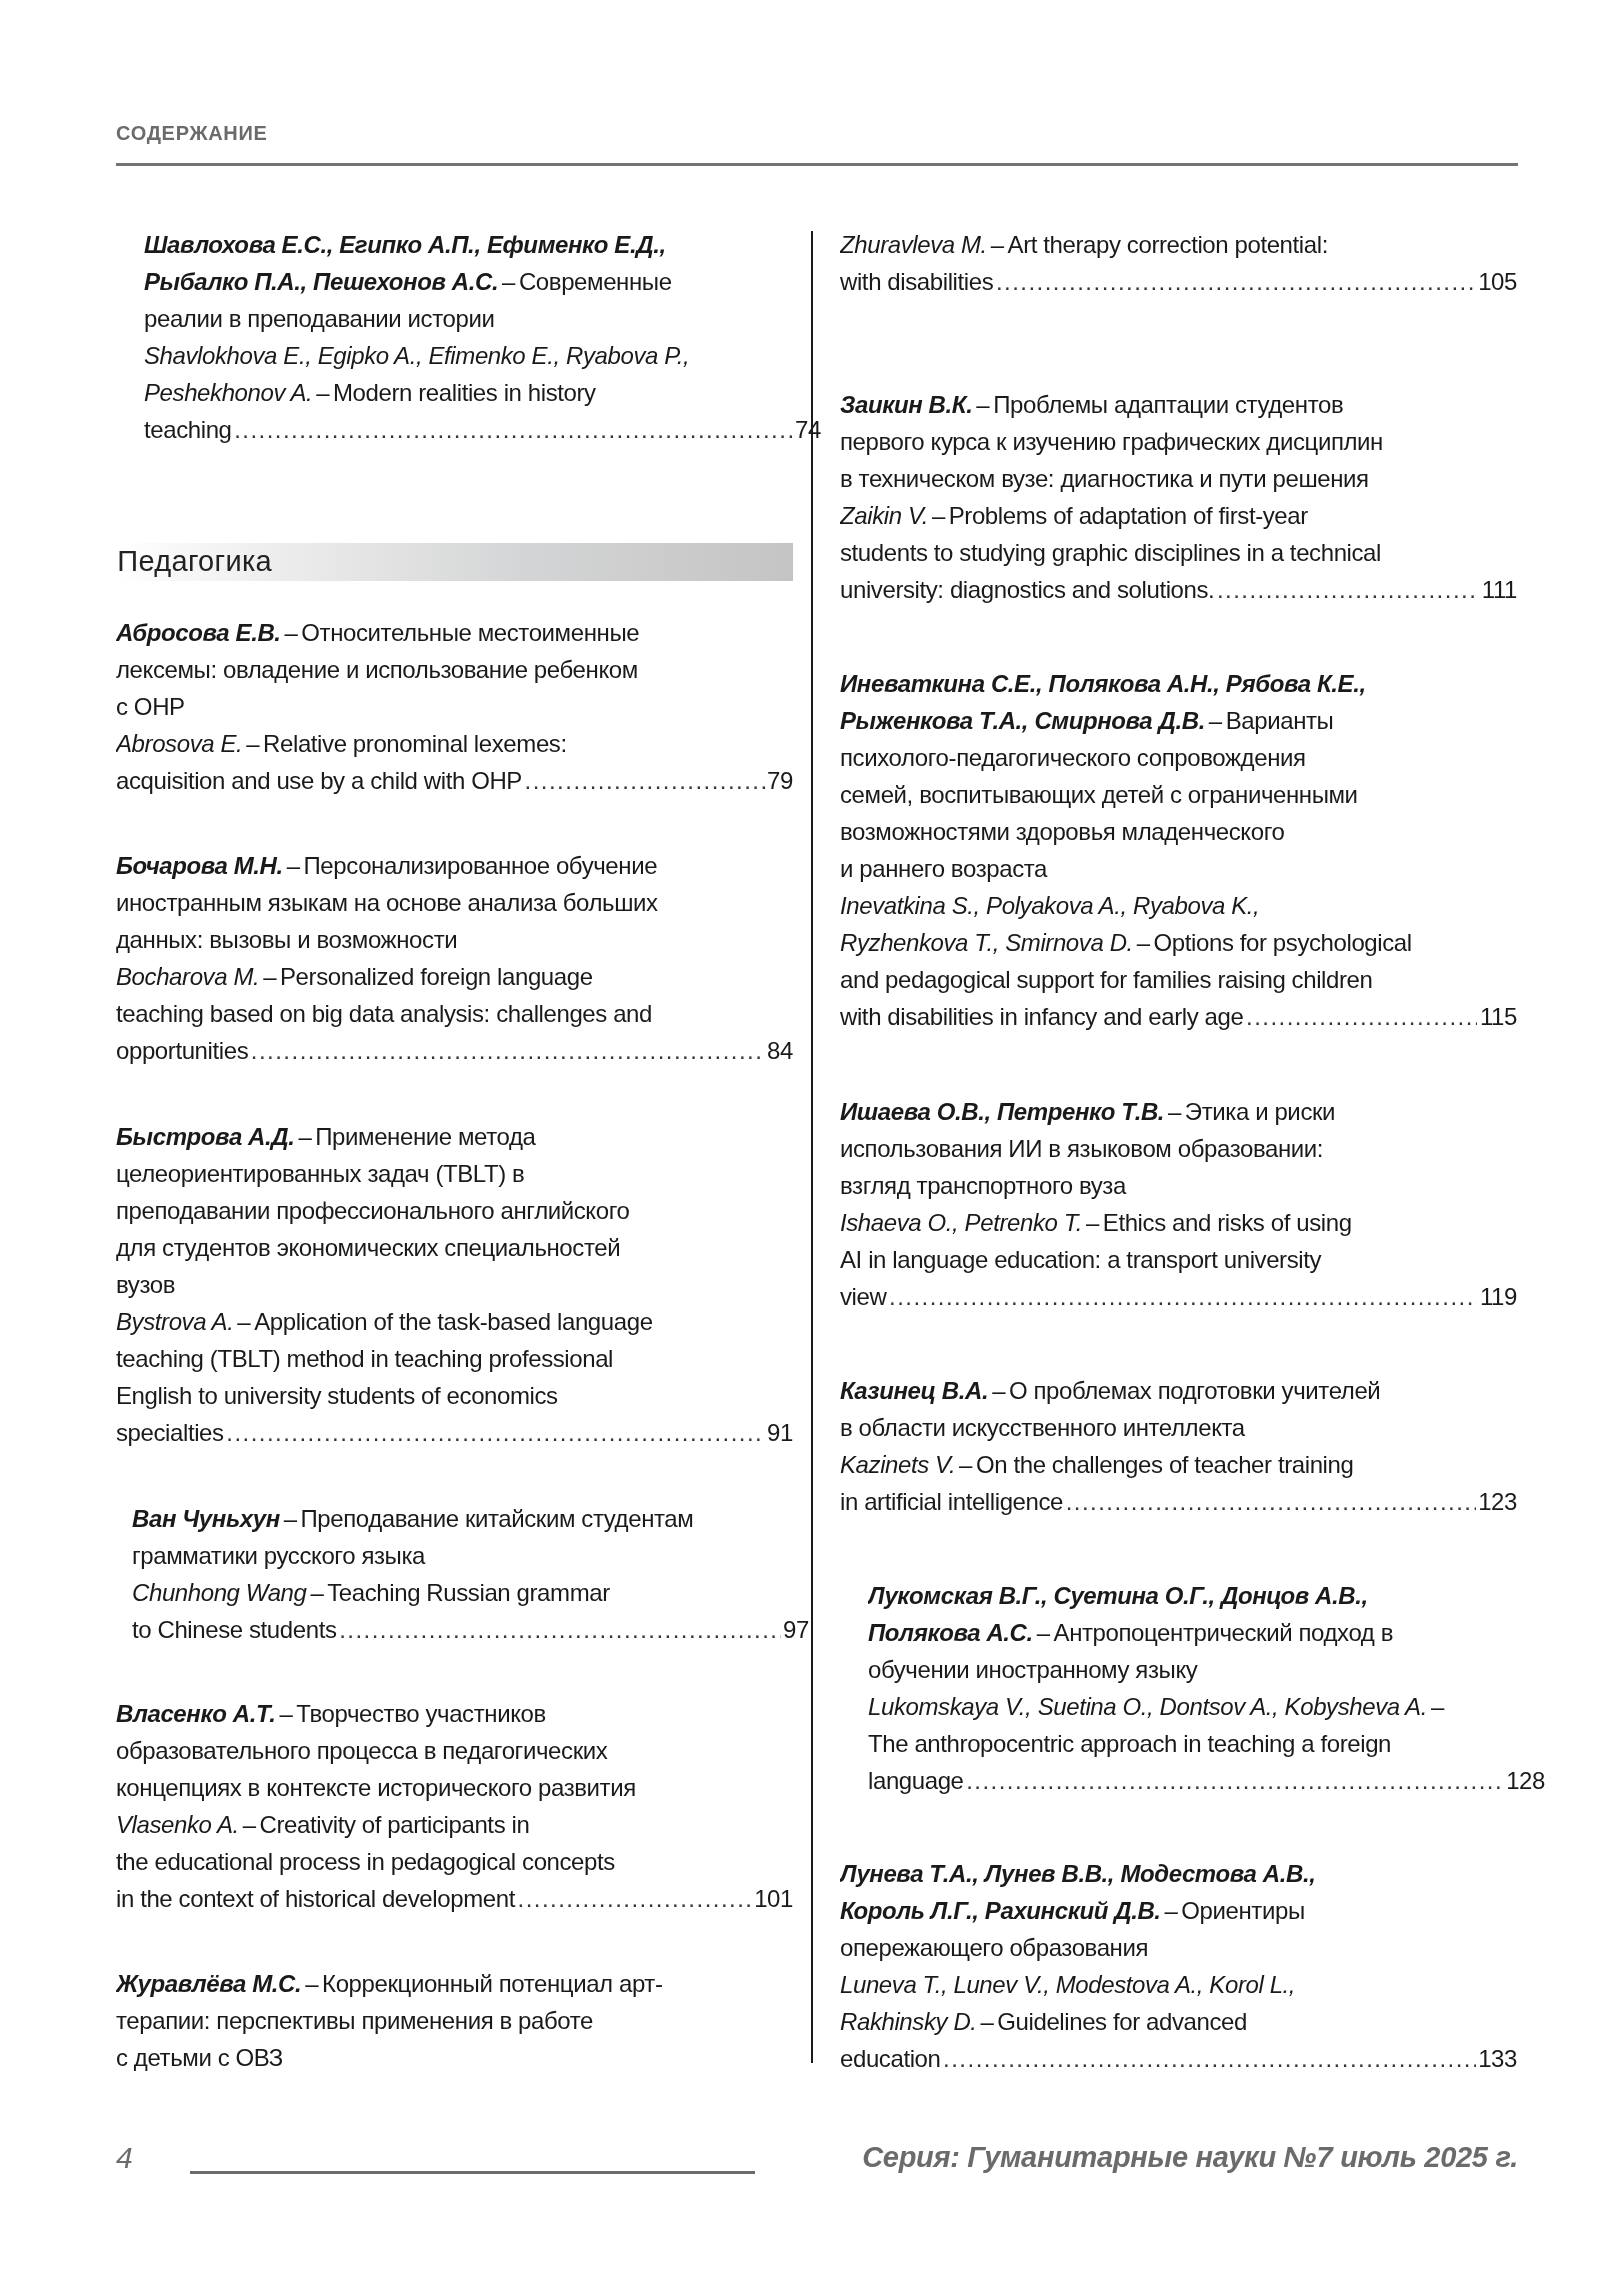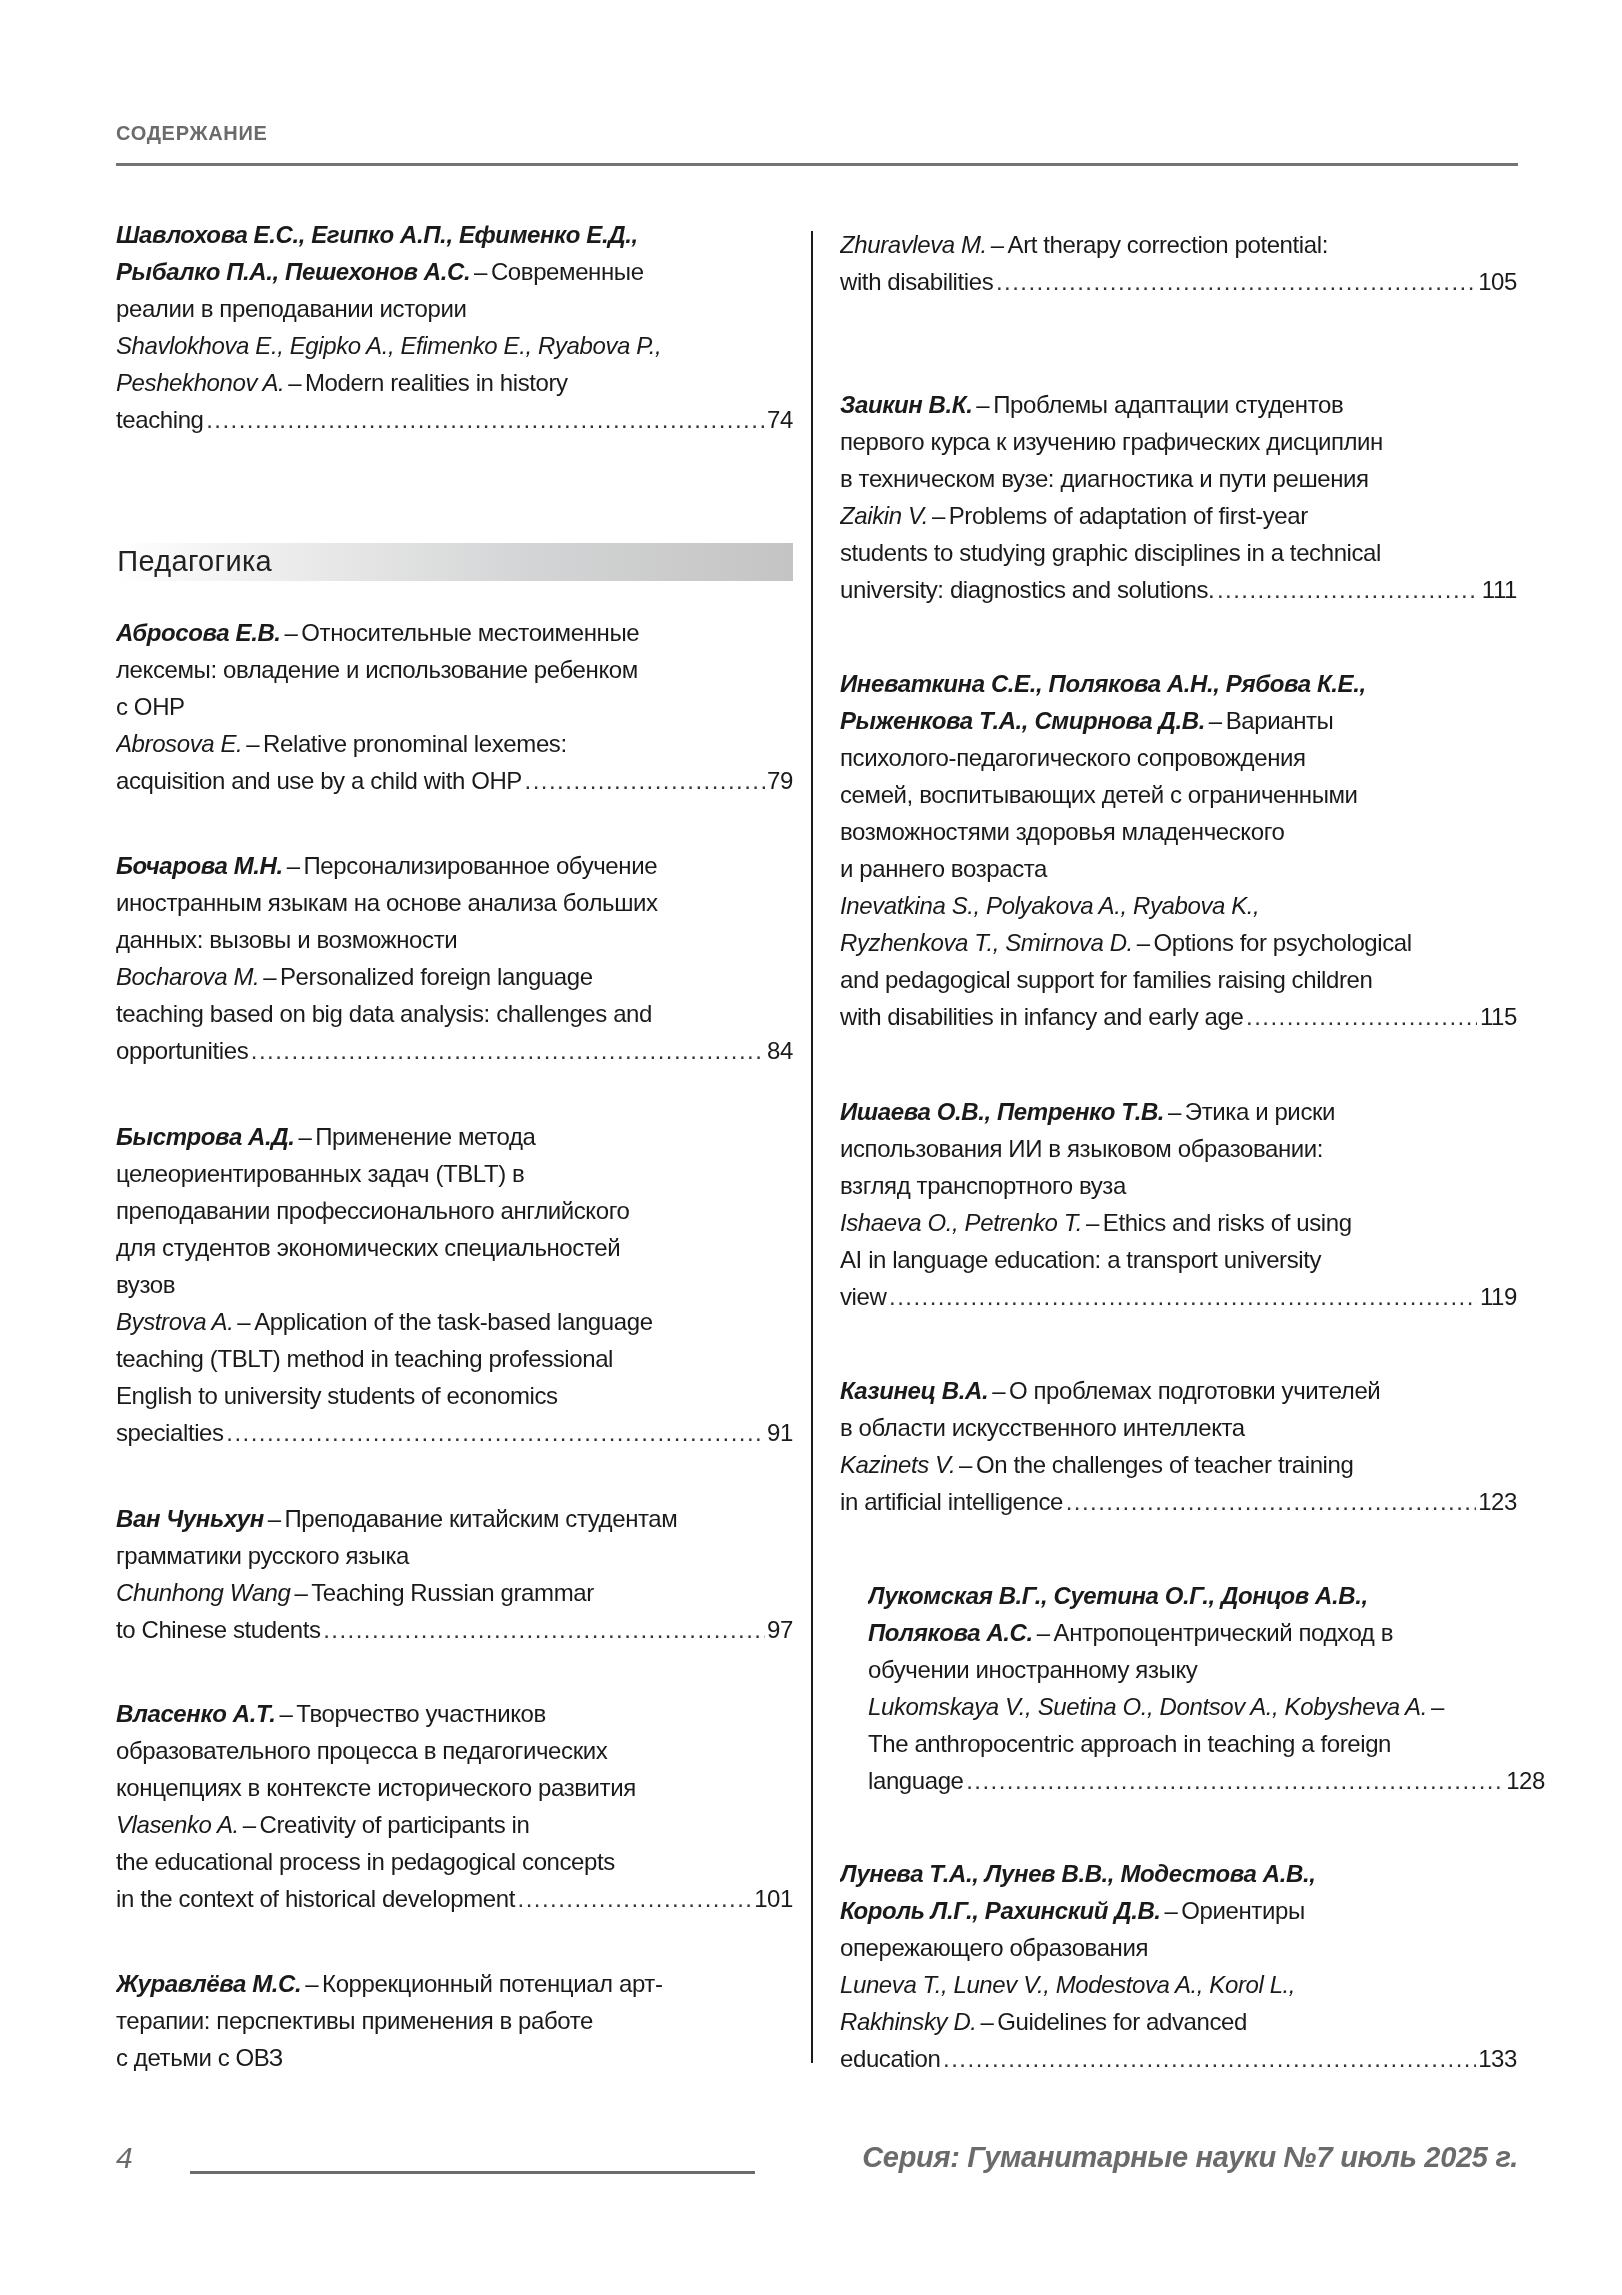--- a/index.html
+++ b/index.html
@@ -129,21 +129,21 @@
       letter-spacing: -0.3px;
     }
   </style>
 </head>
 <body>
 
 <div class="page-header">СОДЕРЖАНИЕ</div>
 <div class="header-rule"></div>
 
 <div class="column col-left">
-  <div class="entry" style="top:216px;">
+  <div class="entry" style="top:226px;margin-left:28px;">
       <div class="line">
         <span class="authors-ru">Шавлохова Е.С., Египко А.П., Ефименко Е.Д.,</span>
       </div>
       <div class="line">
         <span class="authors-ru">Рыбалко П.А., Пешехонов А.С.</span>
         <span class="dash">–</span>
         <span>Современные</span>
       </div>
       <div class="line">
         <span>реалии в преподавании истории</span>
@@ -244,21 +244,21 @@
       </div>
       <div class="line">
         <span>English to university students of economics</span>
       </div>
       <div class="line">
         <span>specialties</span>
         <span class="leader"></span>
         <span class="page-num">91</span>
       </div>
     </div>
-  <div class="entry" style="top:1500px;">
+  <div class="entry" style="top:1500px;margin-left:16px;">
       <div class="line">
         <span class="authors-ru">Ван Чуньхун</span>
         <span class="dash">–</span>
         <span>Преподавание китайским студентам</span>
       </div>
       <div class="line">
         <span>грамматики русского языка</span>
       </div>
       <div class="line">
         <span class="authors-en">Chunhong Wang</span>

